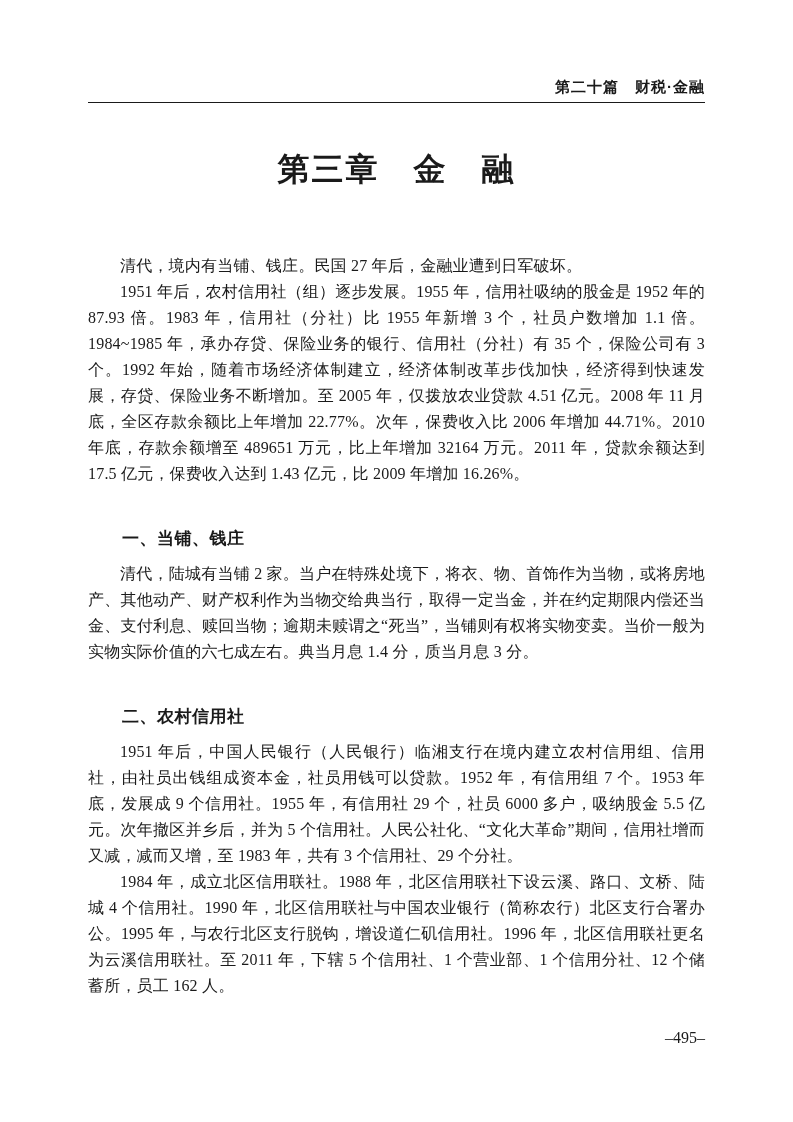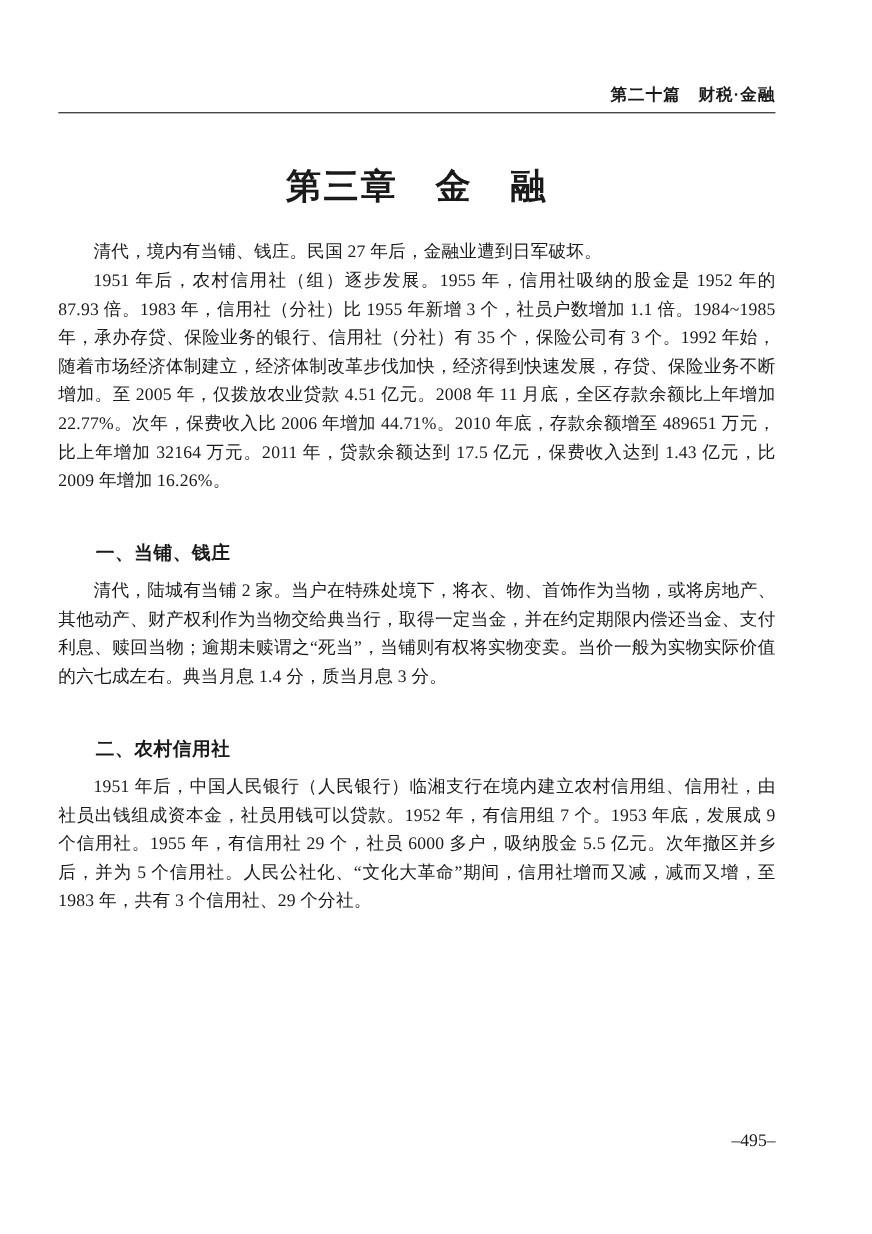--- a/index.html
+++ b/index.html
@@ -7,21 +7,21 @@
     padding: 0;
     background: #e8e8e8;
   }
   .page {
     position: relative;
     width: 793px;
     height: 1122px;
     margin: 0 auto;
     background: #ffffff;
     box-sizing: border-box;
-    padding: 78px 88px 0 53px;
+    padding: 78px 88px 0 88px;
     color: #1a1a1a;
     font-family: "Liberation Serif", "DejaVu Serif", serif;
   }
   .running-head {
     text-align: right;
   }
   .running-head .head-text {
     font-family: "Liberation Sans", "DejaVu Sans", sans-serif;
     font-weight: bold;
     font-size: 15px;
@@ -36,21 +36,21 @@
   .chapter-title {
     margin: 46px 0 0 0;
     font-family: "Liberation Serif", "DejaVu Serif", serif;
     font-weight: bold;
     font-size: 32px;
     line-height: 40px;
     text-align: center;
     letter-spacing: 2px;
   }
   .intro {
-    margin-top: 28px;
+    margin-top: 64px;
   }
   p.para {
     margin: 0;
     font-size: 16px;
     line-height: 26px;
     text-align: justify;
     text-indent: 2em;
     letter-spacing: 0.2px;
   }
   .section-title {
@@ -100,19 +100,20 @@
 
 
   <section>
     <h3 class="sub-heading">一、当铺、钱庄</h3>
     <p class="para">清代，陆城有当铺 2 家。当户在特殊处境下，将衣、物、首饰作为当物，或将房地产、其他动产、财产权利作为当物交给典当行，取得一定当金，并在约定期限内偿还当金、支付利息、赎回当物；逾期未赎谓之“死当”，当铺则有权将实物变卖。当价一般为实物实际价值的六七成左右。典当月息 1.4 分，质当月息 3 分。</p>
   </section>
 
   <section>
     <h3 class="sub-heading">二、农村信用社</h3>
     <p class="para">1951 年后，中国人民银行（人民银行）临湘支行在境内建立农村信用组、信用社，由社员出钱组成资本金，社员用钱可以贷款。1952 年，有信用组 7 个。1953 年底，发展成 9 个信用社。1955 年，有信用社 29 个，社员 6000 多户，吸纳股金 5.5 亿元。次年撤区并乡后，并为 5 个信用社。人民公社化、“文化大革命”期间，信用社增而又减，减而又增，至 1983 年，共有 3 个信用社、29 个分社。</p>
+    <p class="para">1984 年，成立北区信用联社。1988 年，北区信用联社下设云溪、路口、文桥、陆城 4 个信用社。1990 年，北区信用联社与中国农业银行（简称农行）北区支行合署办公。1995 年，与农行北区支行脱钩，增设道仁矶信用社。1996 年，北区信用联社更名为云溪信用联社。至 2011 年，下辖 5 个信用社、1 个营业部、1 个信用分社、12 个储蓄所，员工 162 人。</p>
   </section>
 
   <footer>
     <div class="page-number">–495–</div>
   </footer>
 
 </div>
 
 </body></html>

